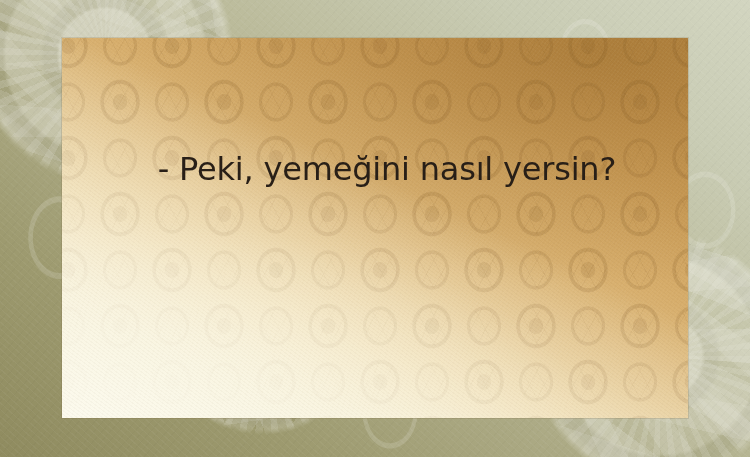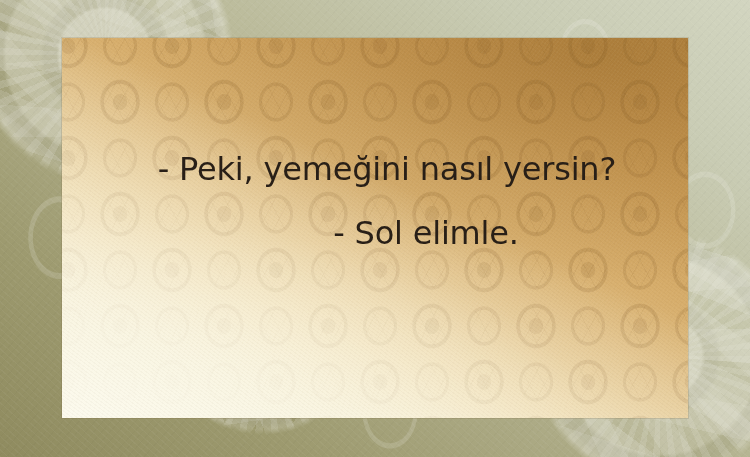--- a/index.html
+++ b/index.html
@@ -209,17 +209,16 @@
   <div class="card">
     <div class="card-bg"></div>
     <div class="card-pattern"></div>
     <div class="card-pattern2"></div>
     <div class="card-shade"></div>
     <div class="card-pattern-fade"></div>
     <div class="card-noise"></div>
 
     <div class="quote">
       <div class="quote-line line-1">- Peki, yemeğini nasıl yersin?</div>
-      <div class="quote-line line-2">- Sol elimle.</div>
     </div>
   </div>
 
 </div>
 
 </body></html>

